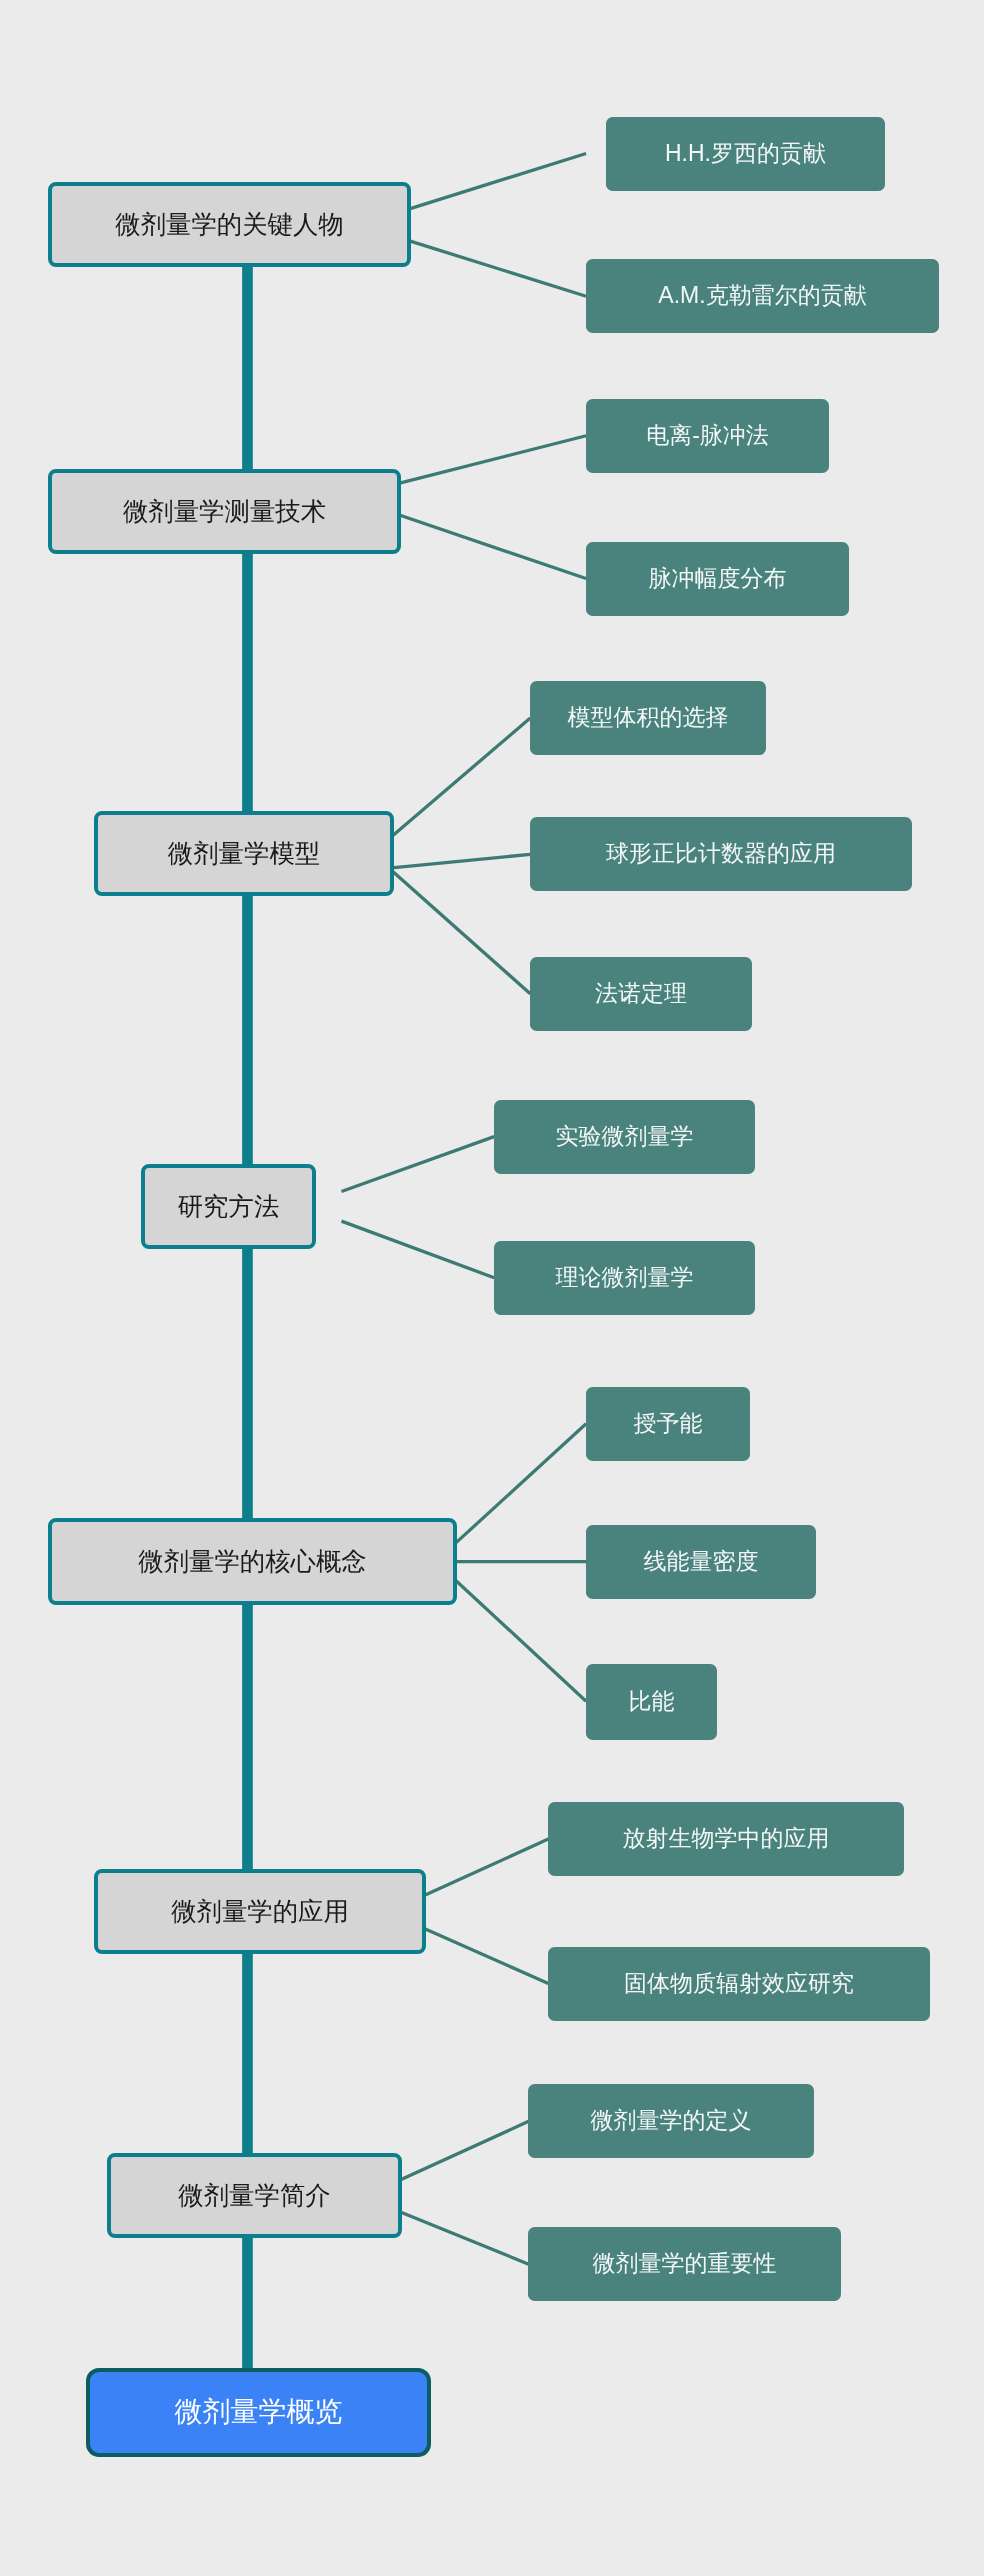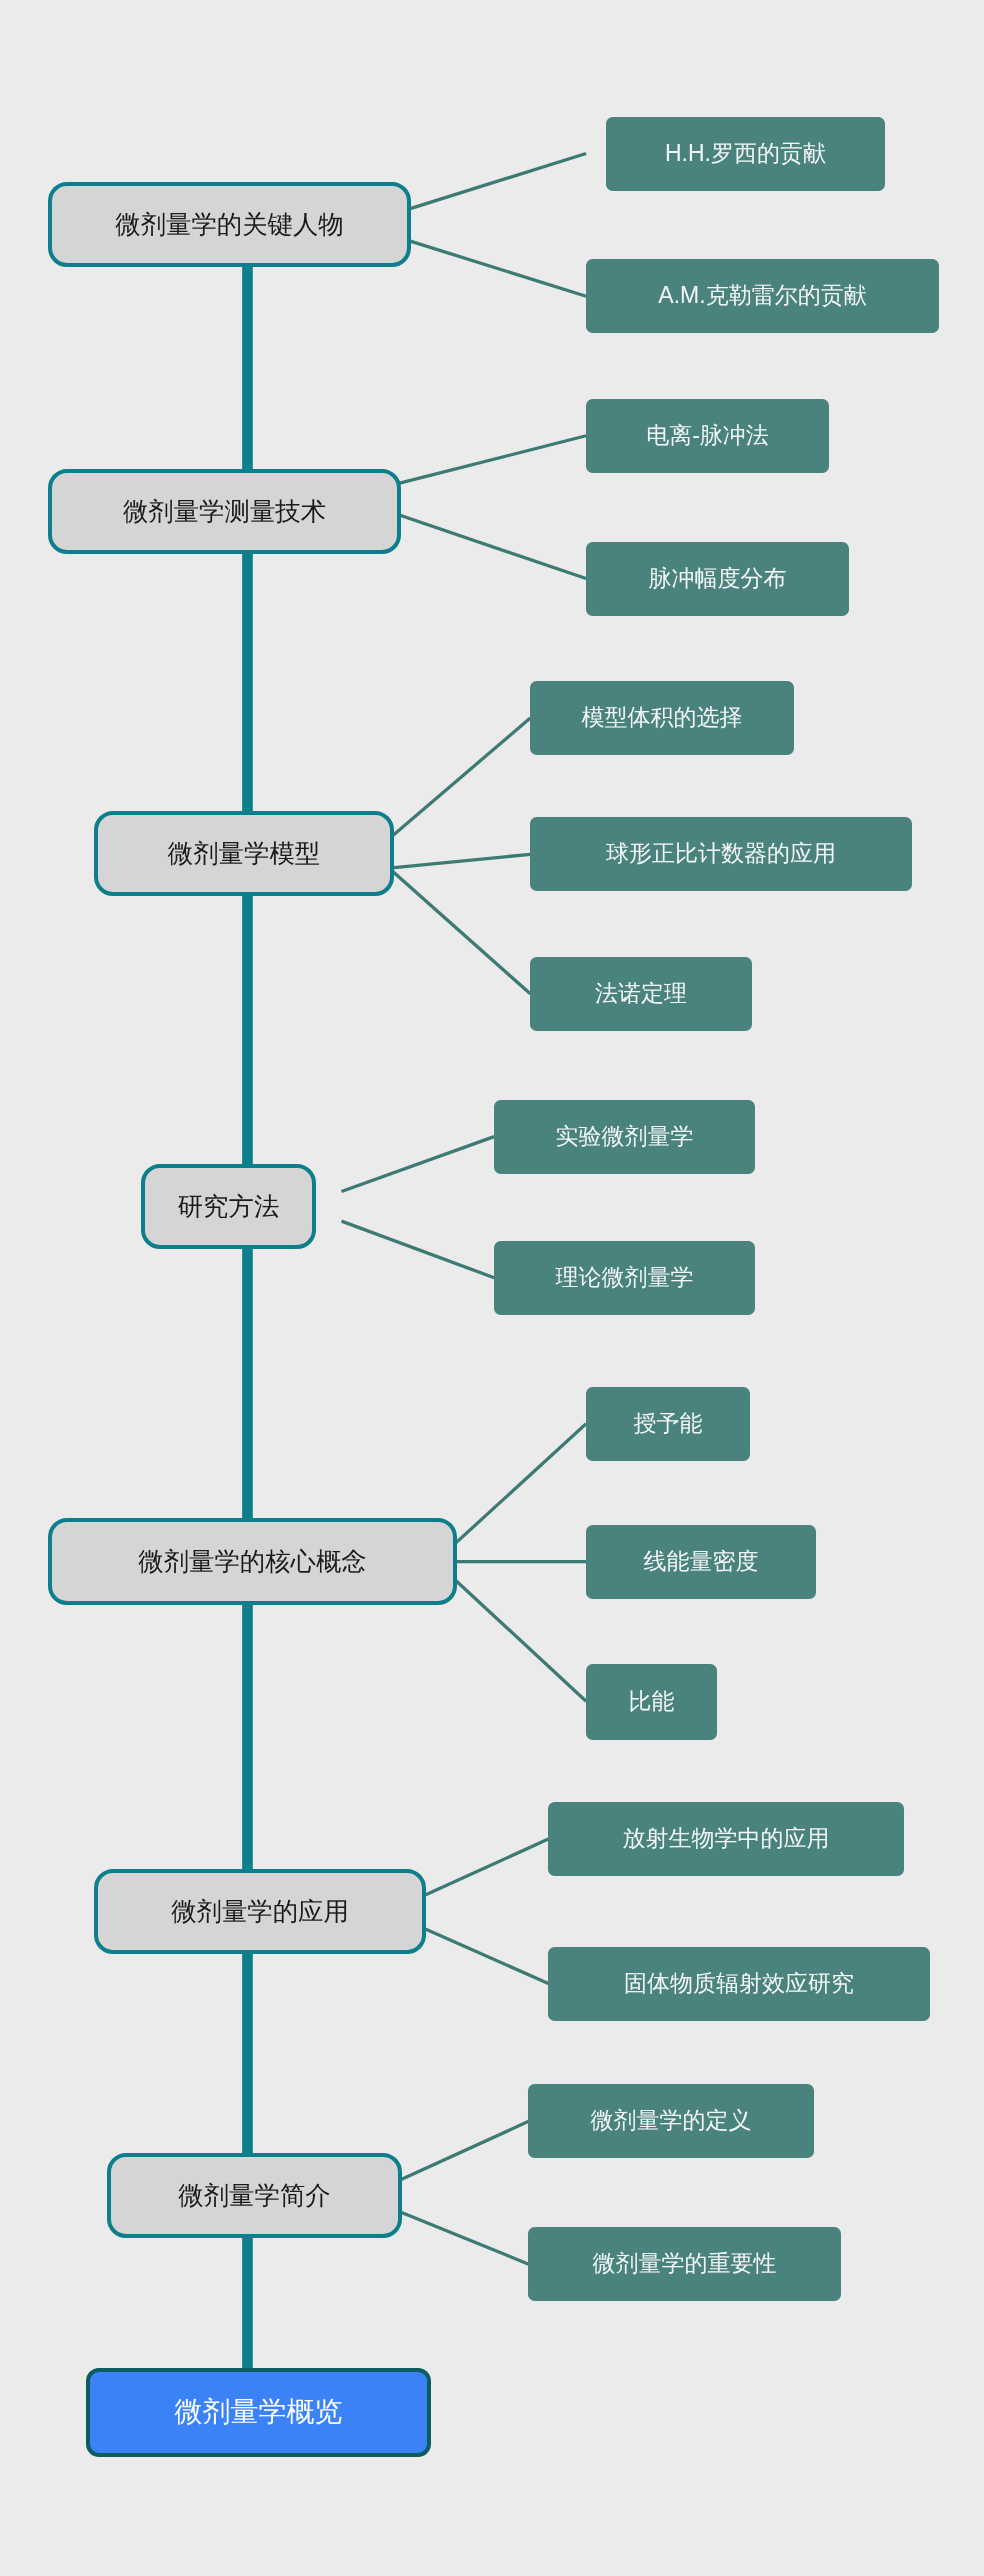--- a/index.html
+++ b/index.html
@@ -43,21 +43,21 @@
     border: 4.9px solid #0b5d5f;
     border-radius: 13px;
     color: #ffffff;
     font-size: 28px;
     padding: 0 21.3px;
   }
   
   .node.branch {
     background: #d5d5d5;
     border: 4.1px solid #0d7f8c;
-    border-radius: 19px;
+    border-radius: 8px;
     color: #1a1a1a;
     font-size: 25.4px;
     padding: 0 19.7px;
   }
   
   .node.leaf {
     background: #4a837d;
     border: none;
     border-radius: 6.6px;
     color: #f4f8f8;
@@ -106,21 +106,21 @@
       </div>
       <div class="node leaf" style="left: 586px; top: 399px; width: 243px; height: 74px;">
         <span class="node-label">电离-脉冲法</span>
       </div>
       <div class="node leaf" style="left: 586px; top: 542px; width: 263px; height: 74px;">
         <span class="node-label">脉冲幅度分布</span>
       </div>
       <div class="node branch" style="left: 94px; top: 811px; width: 300px; height: 85px;">
         <span class="node-label">微剂量学模型</span>
       </div>
-      <div class="node leaf" style="left: 530px; top: 681px; width: 264px; height: 74px;">
+      <div class="node leaf" style="left: 530px; top: 681px; width: 236px; height: 74px;">
         <span class="node-label">模型体积的选择</span>
       </div>
       <div class="node leaf" style="left: 530px; top: 817px; width: 382px; height: 74px;">
         <span class="node-label">球形正比计数器的应用</span>
       </div>
       <div class="node leaf" style="left: 530px; top: 957px; width: 222px; height: 74px;">
         <span class="node-label">法诺定理</span>
       </div>
       <div class="node branch" style="left: 141px; top: 1164px; width: 175px; height: 85px;">
         <span class="node-label">研究方法</span>

